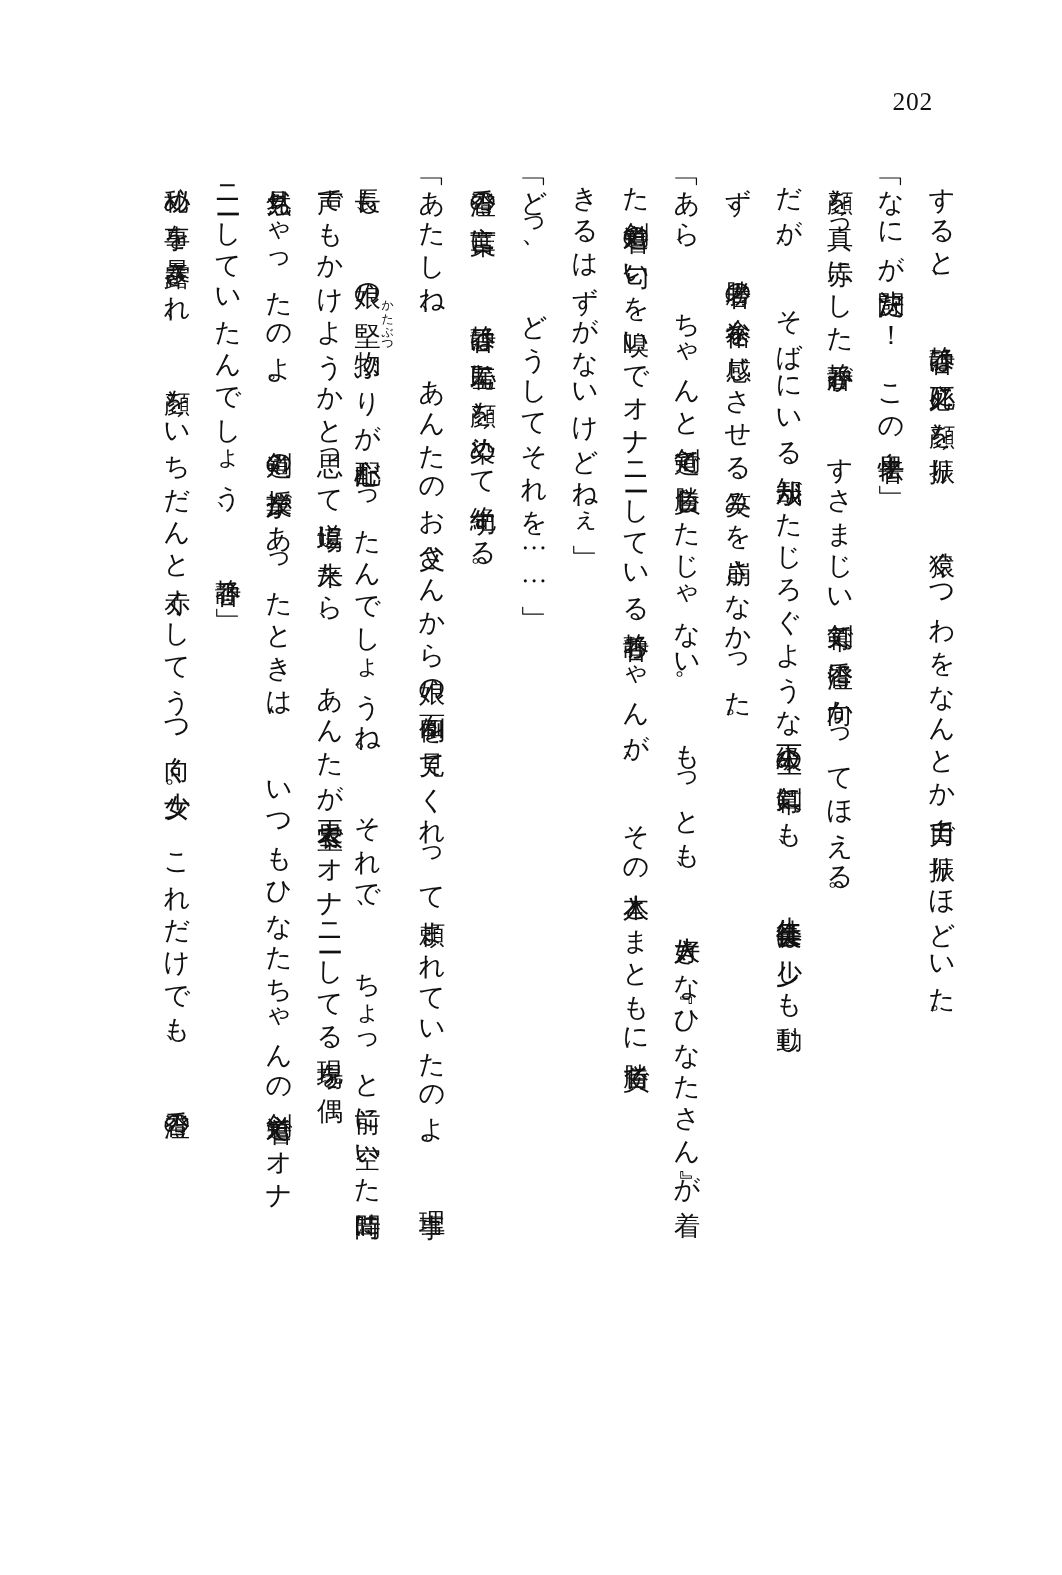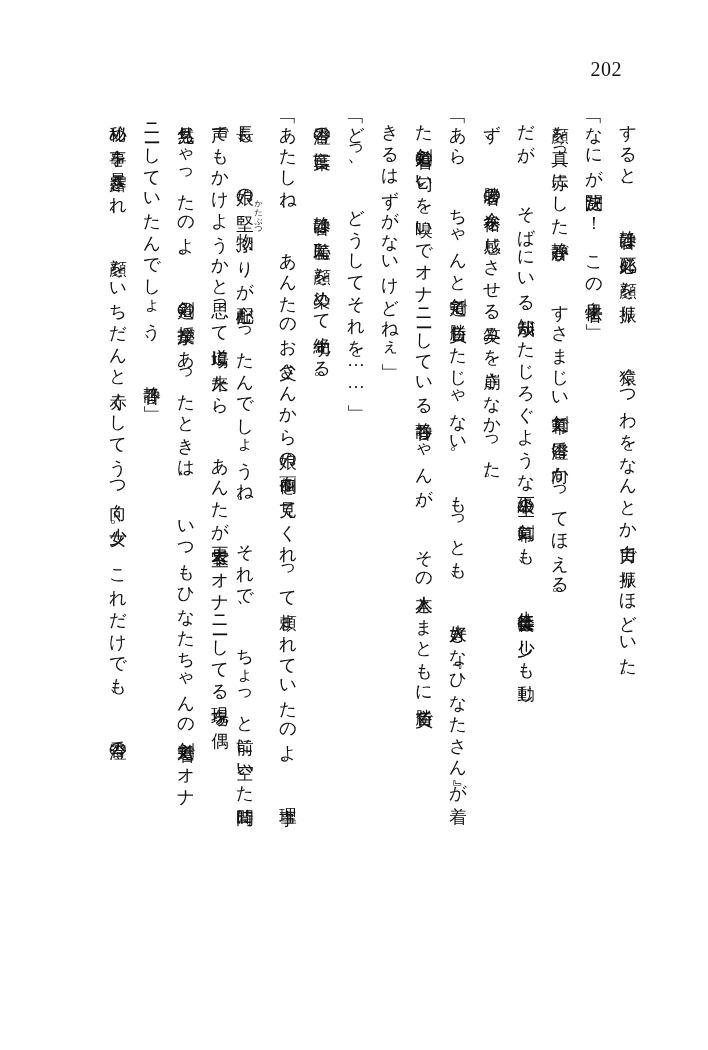--- a/index.html
+++ b/index.html
@@ -18,21 +18,21 @@
   #page {
     position: relative;
     width: 708px;
     height: 1050px;
     box-sizing: border-box;
   }
   #page-number {
     position: absolute;
     top: 58px;
     right: 86px;
-    font-size: 20px;
+    font-size: 17px;
     letter-spacing: 0.5px;
     color: #111;
   }
   #text-body {
     position: absolute;
     top: 112px;
     right: 72px;
     left: 72px;
     bottom: 62px;
     display: flex;

